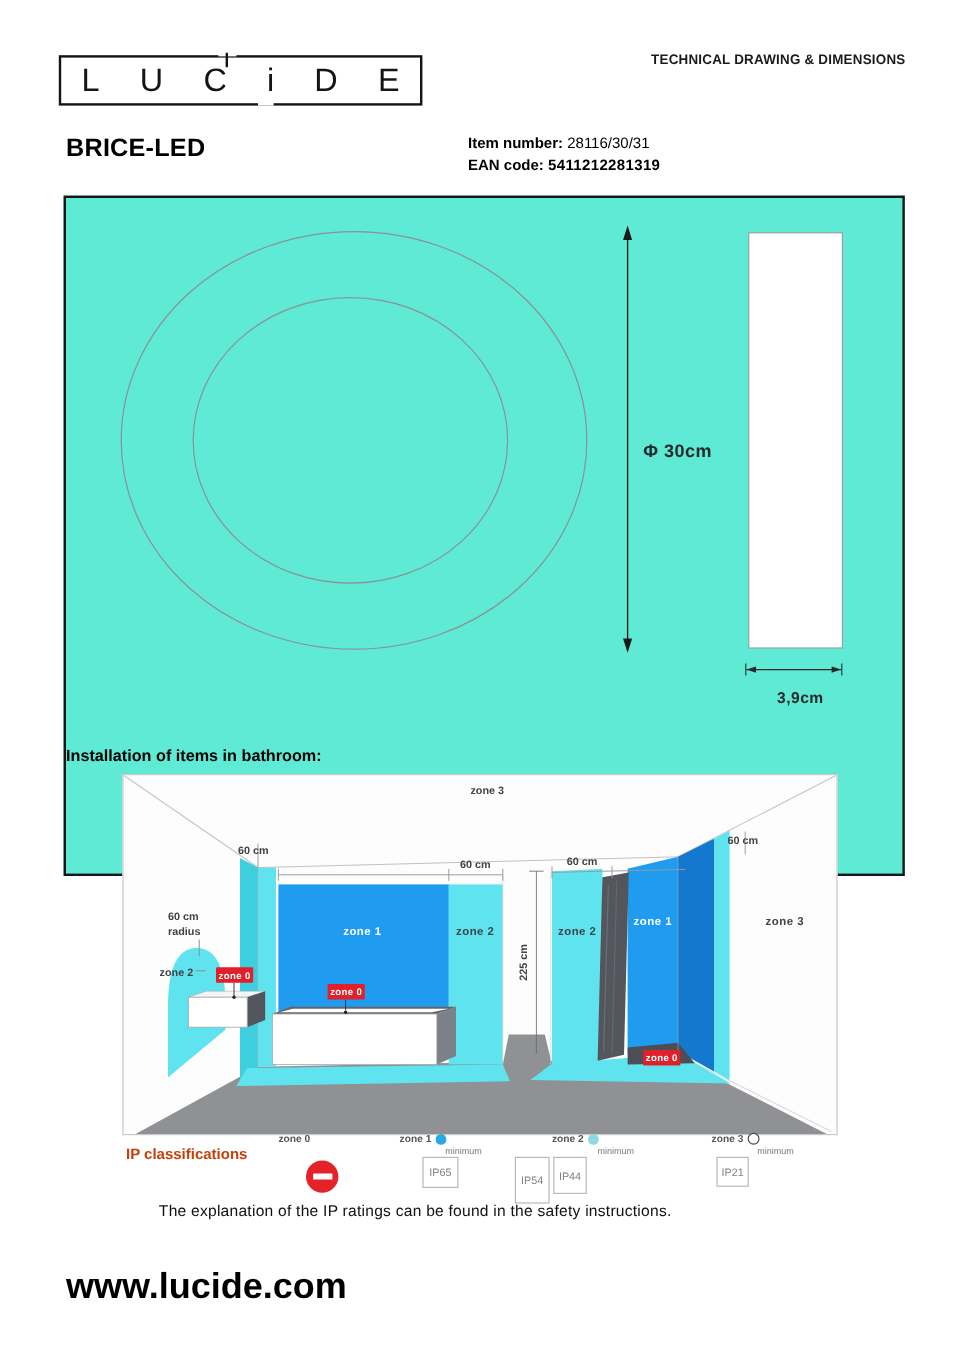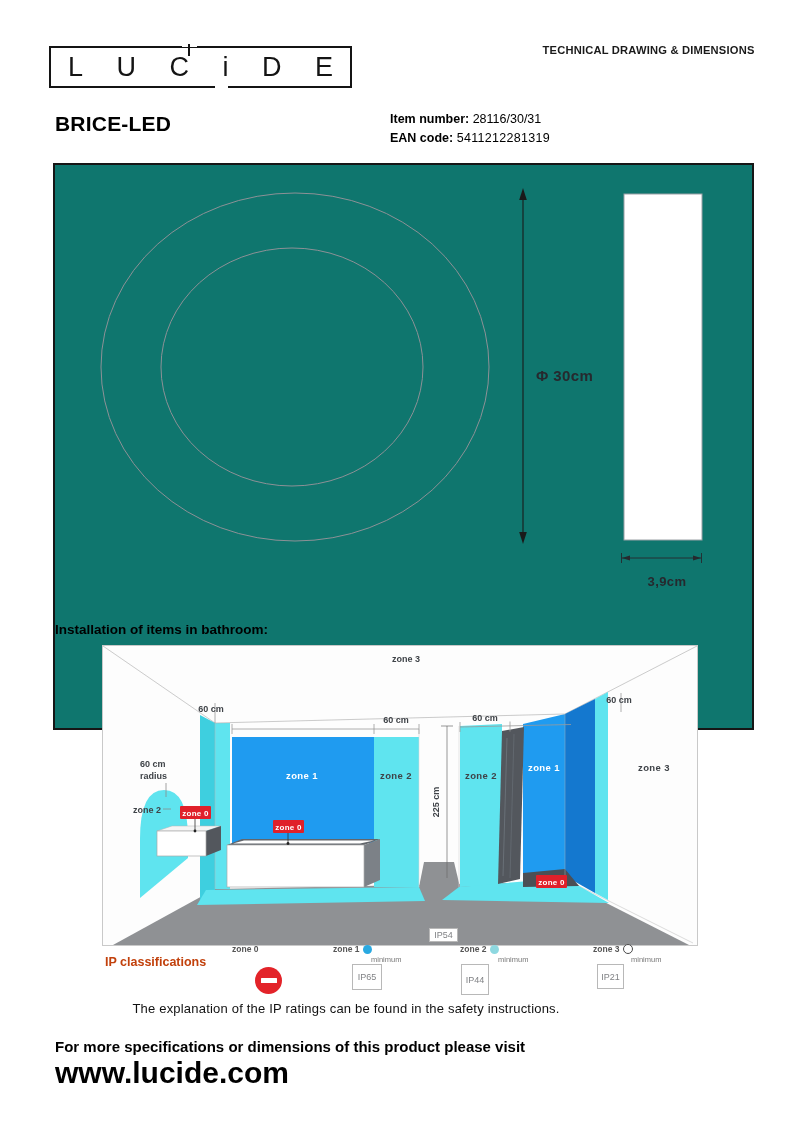--- a/index.html
+++ b/index.html
@@ -13,24 +13,24 @@
   .logo-letter{font-size:27px;font-weight:400;color:#141414;line-height:1;}
   #logo-notch-top{left:182px;top:44px;width:15px;height:3px;background:#fff;}
   #logo-hook{left:188px;top:44px;width:2px;height:12px;background:#141414;}
   #logo-notch-bottom{left:215px;top:85px;width:13px;height:3px;background:#fff;}
   #doc-type{right:45px;top:44px;font-size:11.5px;font-weight:700;letter-spacing:.2px;color:#1a1a1a;
             transform:scaleX(.97);transform-origin:right;}
   #product-name{left:55px;top:112px;font-size:21px;font-weight:800;letter-spacing:.2px;color:#000;}
   #item-block{left:390px;top:110px;font-size:12.5px;line-height:19px;color:#000;}
   #item-block .lbl{font-weight:700;}
   #item-block .val-bold{font-weight:400;}
-  #item-block .val{font-weight:400;letter-spacing:.3px;}
-
-  
-  #drawing-box{left:53px;top:163px;width:701px;height:567px;border:2px solid #161616;box-sizing:border-box;background:#0f766e;}
+  #item-block .val{font-weight:700;letter-spacing:.3px;}
+
+  
+  #drawing-box{left:53px;top:163px;width:701px;height:567px;border:2px solid #161616;box-sizing:border-box;background:#5eead4;}
 
   
   #bathroom-title{left:55px;top:622px;font-size:13.5px;font-weight:700;color:#000;}
   #bathroom-box{left:102px;top:645px;width:596px;height:301px;border:1px solid #c9c9c9;box-sizing:border-box;background:#fdfdfd;}
 
   
   .svgt{font-family:"Liberation Sans",sans-serif;}
   .b9{font-size:9px;font-weight:700;fill:#3f4348;}
   .z9{font-size:9.5px;font-weight:700;fill:#3f4348;letter-spacing:.4px;}
   .w9{font-size:9.5px;font-weight:700;fill:#ffffff;letter-spacing:.4px;}
@@ -237,33 +237,32 @@
   <div class="abs lg-min" style="left:333px;top:955px;">minimum</div>
   <div class="abs ip-box" style="left:352px;top:964px;width:30px;height:26px;">
     <span>IP65</span>
   </div>
 
   <div class="abs lg-label" style="left:460px;top:944px;">
     <span>zone 2</span>
     <span class="dot" style="background:#8ed8e0;"></span>
   </div>
   <div class="abs lg-min" style="left:460px;top:955px;">minimum</div>
-  <div class="abs ip-box" style="left:429px;top:928px;width:29px;height:14px;">
+  <div class="abs ip-box" style="left:429px;top:964px;width:29px;height:39px;">
     <span>IP54</span>
   </div>
   <div class="abs ip-box" style="left:461px;top:964px;width:28px;height:31px;">
     <span>IP44</span>
   </div>
 
   <div class="abs lg-label" style="left:593px;top:944px;">
     <span>zone 3</span>
     <span class="ring"></span>
   </div>
   <div class="abs lg-min" style="left:593px;top:955px;">minimum</div>
   <div class="abs ip-box" style="left:597px;top:964px;width:27px;height:25px;">
     <span>IP21</span>
   </div>
 
   <div id="explanation" class="abs">The explanation of the IP ratings can be found in the safety instructions.</div>
-  <div id="more-info" class="abs">For more specifications or dimensions of this product please visit</div>
   <div id="website" class="abs">www.lucide.com</div>
 
 </div>
 
 </body></html>

